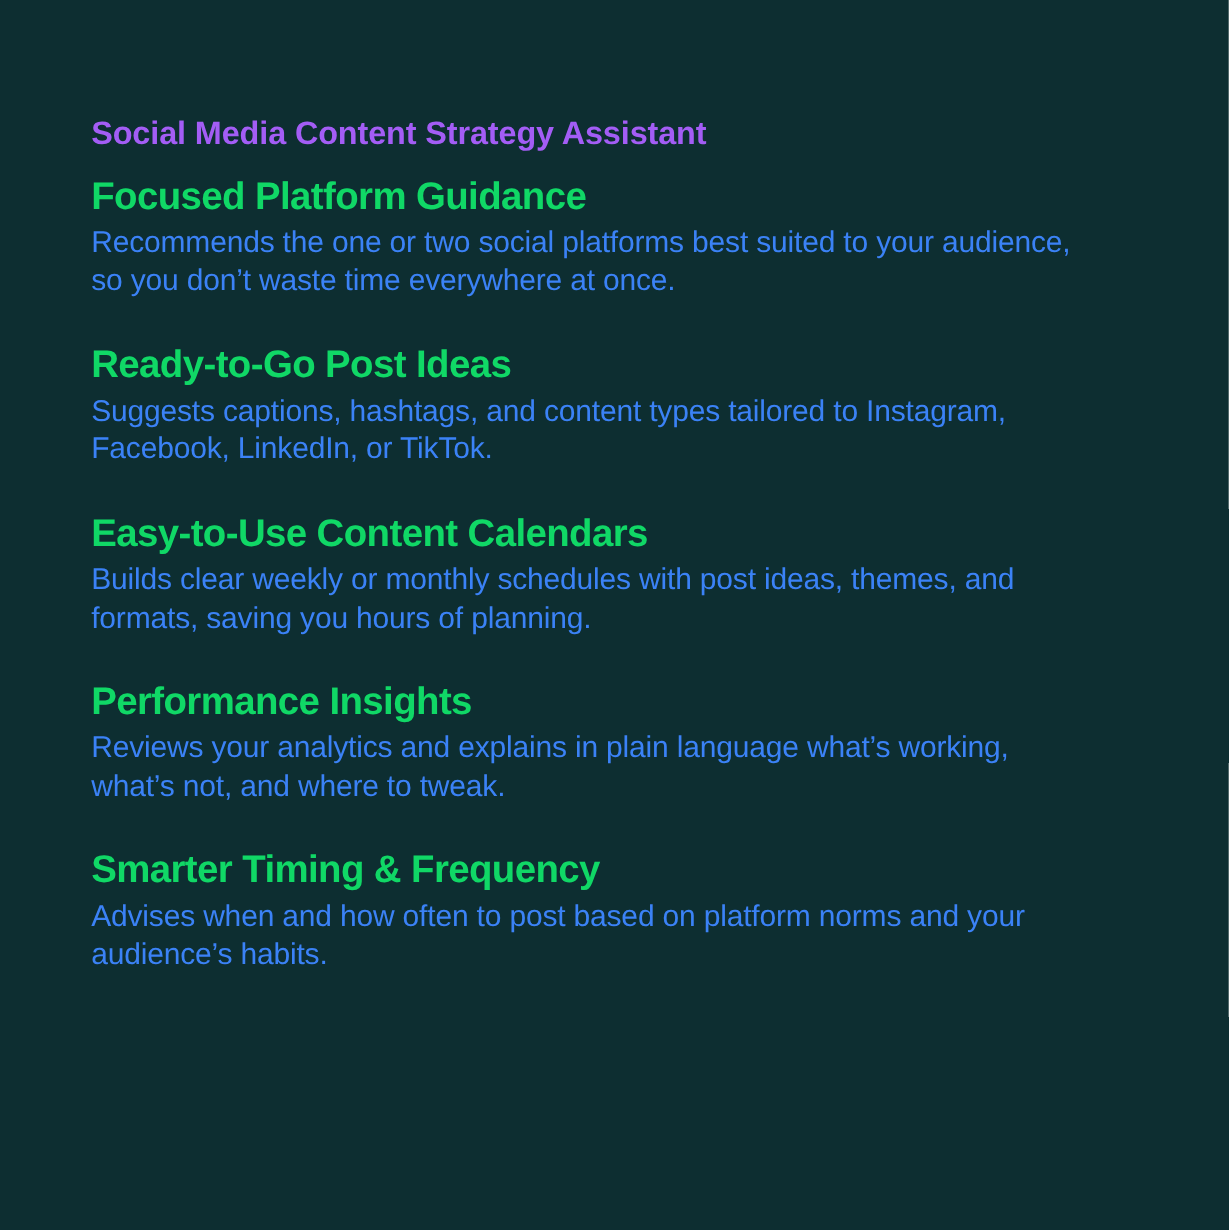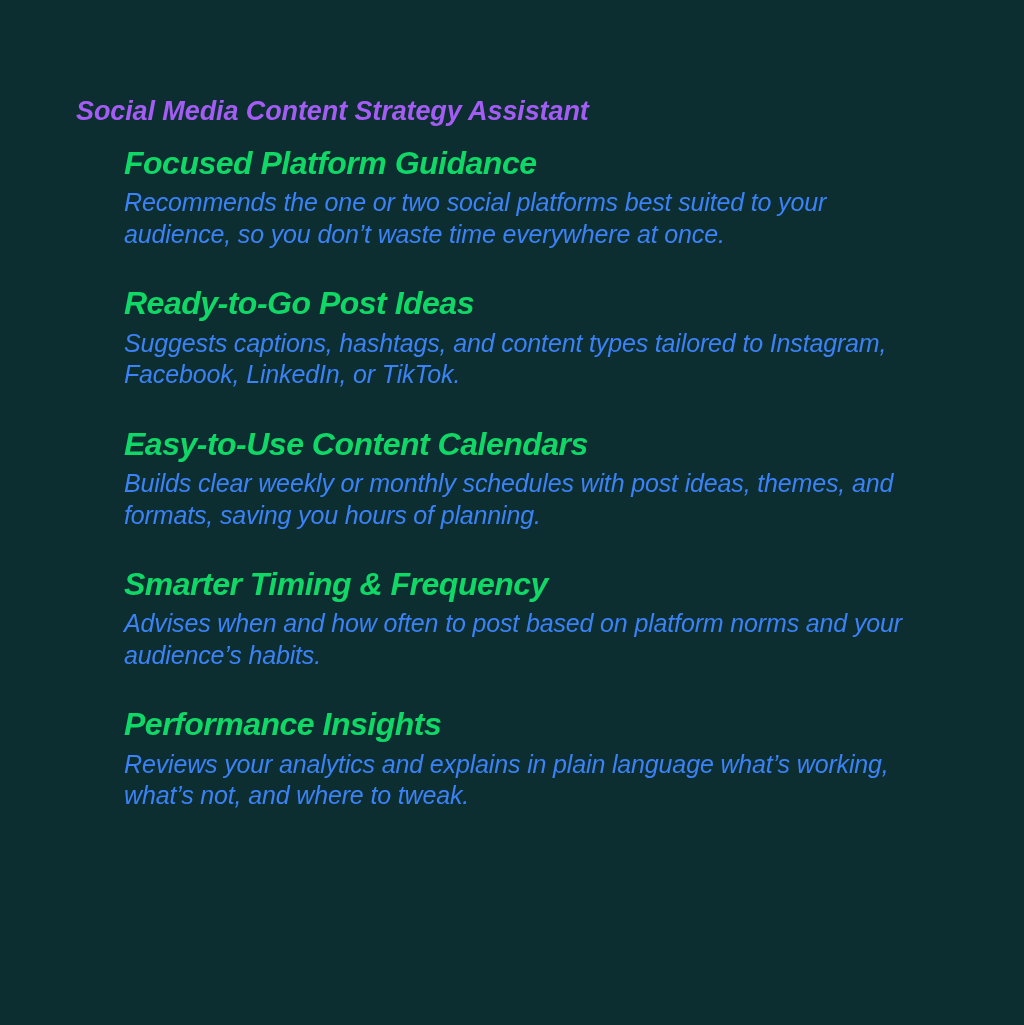--- a/index.html
+++ b/index.html
@@ -13,21 +13,20 @@
     font-family: "Liberation Sans", sans-serif;
     -webkit-font-smoothing: antialiased;
   }
   #slide {
     position: relative;
     width: 1024px;
     height: 1025px;
     box-sizing: border-box;
     background: #0d2e31;
     padding: 96px 76px 0 76px;
-    font-style: italic;
   }
   .content-column {
     width: 840px;
   }
   .eyebrow {
     font-size: 27px;
     font-weight: 700;
     line-height: 1.18;
     letter-spacing: -0.1px;
     color: #a35df5;
@@ -37,21 +36,20 @@
     font-size: 98px;
     font-weight: 800;
     line-height: 0.98;
     letter-spacing: -3.4px;
     color: #10d866;
     margin: 0 0 52px 0;
     white-space: nowrap;
   }
   .benefits-list {
     display: block;
-    margin-left: 48px;
   }
   .benefit-item {
     margin-bottom: 34px;
   }
   .benefit-item:last-child {
     margin-bottom: 0;
   }
   .benefit-heading {
     font-size: 32px;
     font-weight: 700;
@@ -90,24 +88,24 @@
         <h2 class="benefit-heading">Ready-to-Go Post Ideas</h2>
         <p class="benefit-body">Suggests captions, hashtags, and content types tailored to Instagram, Facebook, LinkedIn, or TikTok.</p>
       </div>
 
       <div class="benefit-item">
         <h2 class="benefit-heading">Easy-to-Use Content Calendars</h2>
         <p class="benefit-body">Builds clear weekly or monthly schedules with post ideas, themes, and formats, saving you hours of planning.</p>
       </div>
 
       <div class="benefit-item">
-        <h2 class="benefit-heading">Smarter Timing &amp; Frequency</h2>
-        <p class="benefit-body">Advises when and how often to post based on platform norms and your audience’s habits.</p>
+        <h2 class="benefit-heading">Performance Insights</h2>
+        <p class="benefit-body">Reviews your analytics and explains in plain language what’s working, what’s not, and where to tweak.</p>
       </div>
 
       <div class="benefit-item">
-        <h2 class="benefit-heading">Performance Insights</h2>
-        <p class="benefit-body">Reviews your analytics and explains in plain language what’s working, what’s not, and where to tweak.</p>
+        <h2 class="benefit-heading">Smarter Timing &amp; Frequency</h2>
+        <p class="benefit-body">Advises when and how often to post based on platform norms and your audience’s habits.</p>
       </div>
 
     </div>
   </div>
 </div>
 
 </body></html>

